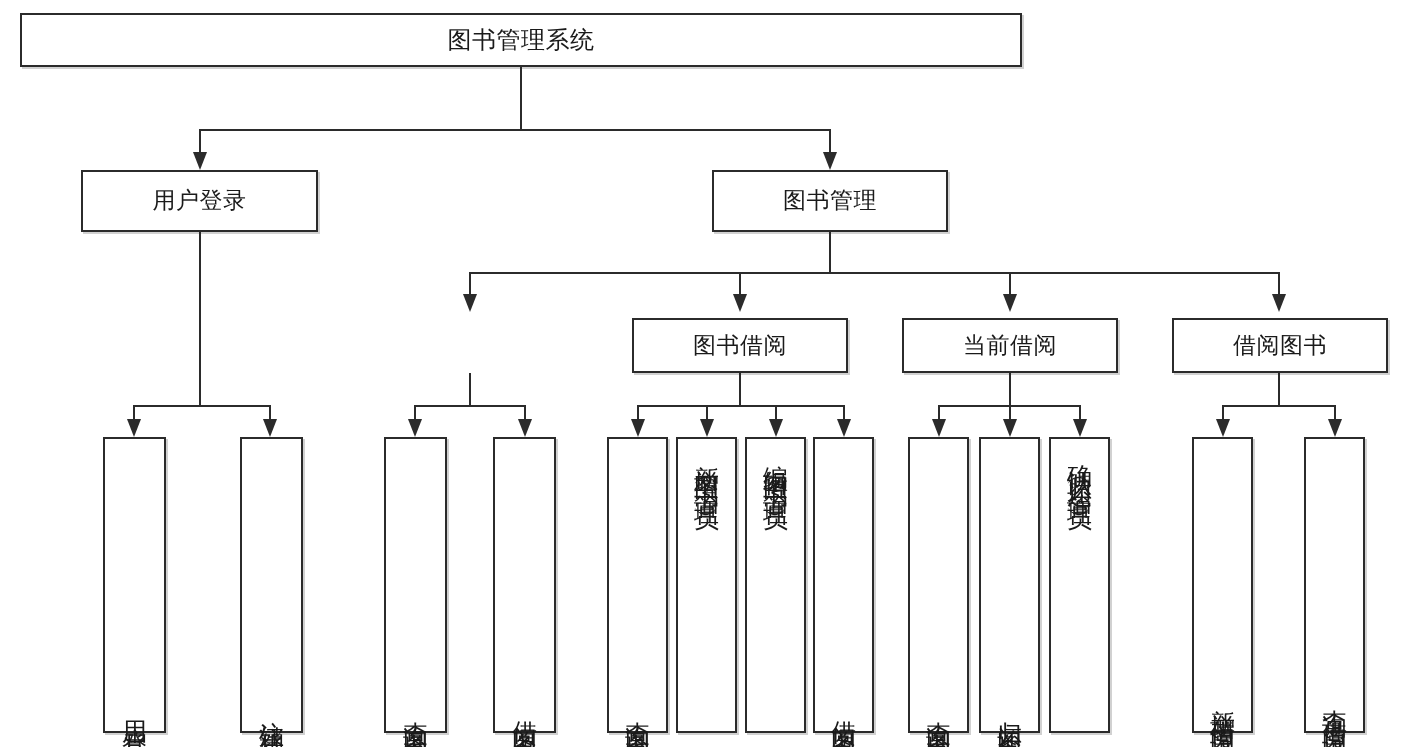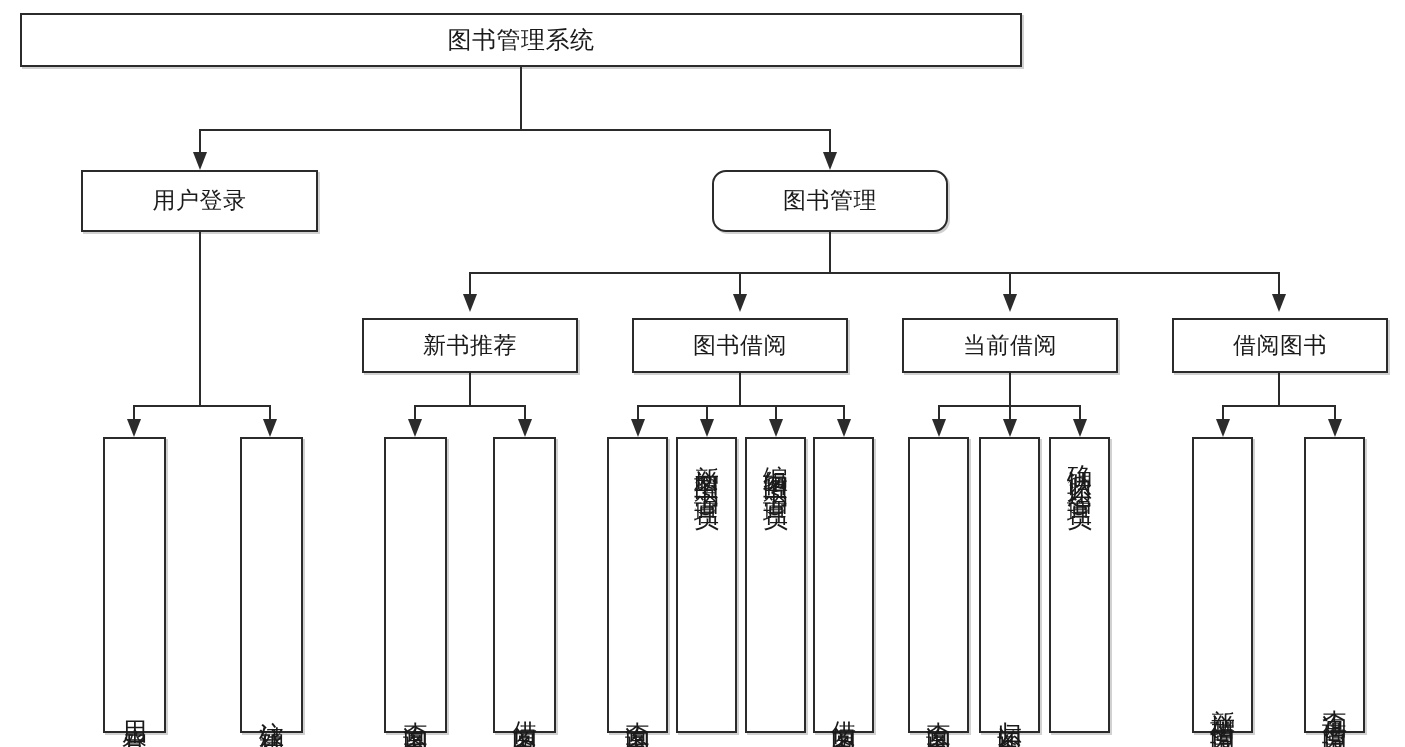--- a/index.html
+++ b/index.html
@@ -78,21 +78,21 @@
   <div class="ln v" style="left:199px;top:129px;width:2px;height:26px;"></div>
   <div class="arrow" style="left:193px;top:152px;"></div>
 
   <div class="ln v" style="left:829px;top:129px;width:2px;height:26px;"></div>
   <div class="arrow" style="left:823px;top:152px;"></div>
 
   <div class="node h-node" style="left:81px;top:170px;width:237px;height:62px;">
     <span class="lbl">用户登录</span>
   </div>
 
-  <div class="node h-node" style="left:712px;top:170px;width:236px;height:62px;border-radius:14px;">
+  <div class="node h-node" style="left:712px;top:170px;width:236px;height:62px;">
     <span class="lbl">图书管理</span>
   </div>
 
   <div class="ln v" style="left:199px;top:232px;width:2px;height:174px;"></div>
   <div class="ln h" style="left:133px;top:405px;width:136px;height:2px;"></div>
   <div class="ln v" style="left:133px;top:405px;width:2px;height:16px;"></div>
   <div class="arrow" style="left:127px;top:419px;"></div>
   <div class="ln v" style="left:269px;top:405px;width:2px;height:16px;"></div>
   <div class="arrow" style="left:263px;top:419px;"></div>
 
@@ -104,23 +104,20 @@
 
   <div class="ln v" style="left:739px;top:272px;width:2px;height:24px;"></div>
   <div class="arrow" style="left:733px;top:294px;"></div>
 
   <div class="ln v" style="left:1009px;top:272px;width:2px;height:24px;"></div>
   <div class="arrow" style="left:1003px;top:294px;"></div>
 
   <div class="ln v" style="left:1278px;top:272px;width:2px;height:24px;"></div>
   <div class="arrow" style="left:1272px;top:294px;"></div>
 
-  <div class="node h-node" style="left:362px;top:318px;width:216px;height:55px;">
-    <span class="lbl">新书推荐</span>
-  </div>
   <div class="node h-node" style="left:902px;top:318px;width:216px;height:55px;">
     <span class="lbl">当前借阅</span>
   </div>
   <div class="node h-node" style="left:632px;top:318px;width:216px;height:55px;">
     <span class="lbl">图书借阅</span>
   </div>
   <div class="node h-node" style="left:1172px;top:318px;width:216px;height:55px;">
     <span class="lbl">借阅图书</span>
   </div>
 

